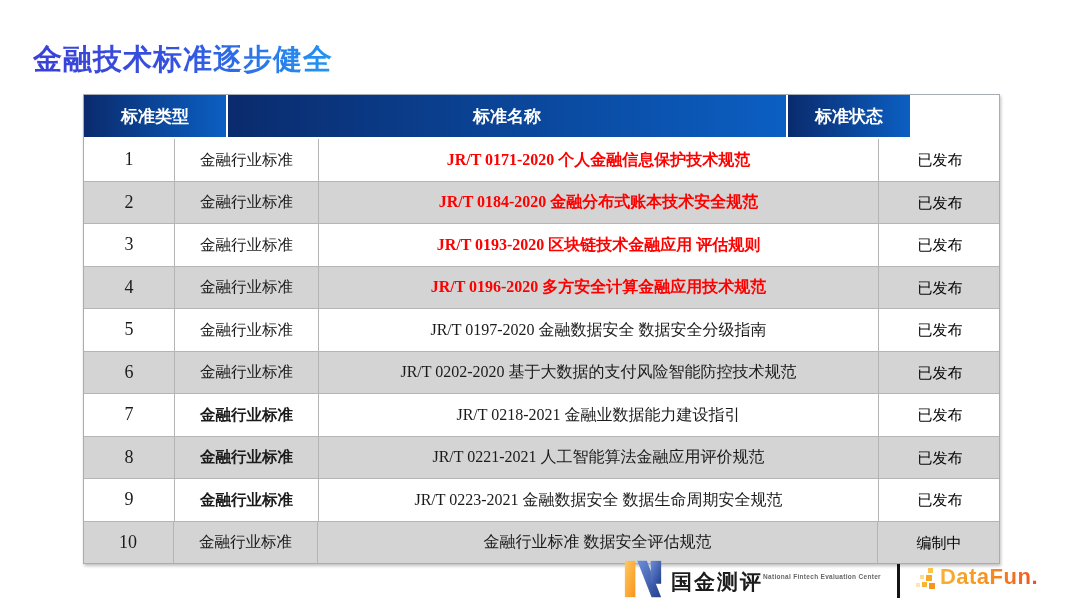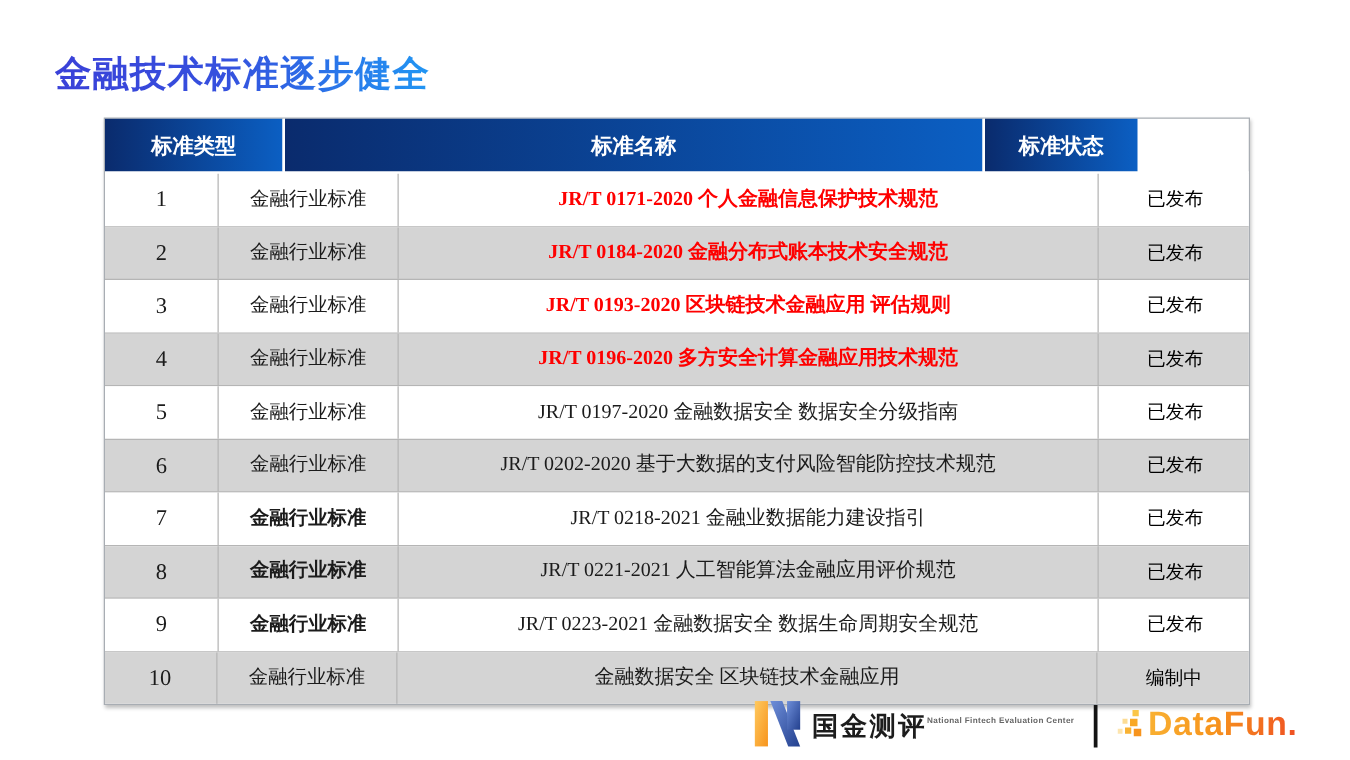--- a/index.html
+++ b/index.html
@@ -6,21 +6,21 @@
   body {
     width: 1080px; height: 608px;
     background: #ffffff;
     font-family: "Liberation Sans", "DejaVu Sans", sans-serif;
     overflow: hidden; position: relative;
   }
   .slide { position: absolute; inset: 0; }
 
   
   .title {
-    position: absolute; left: 44px; top: 40px;
+    position: absolute; left: 33px; top: 40px;
     font-size: 29px; font-weight: 700; letter-spacing: 1px;
     color: #3747d9;
   }
   @supports (-webkit-background-clip: text) {
     .title {
       background: linear-gradient(90deg, var(--title-start, #3a41d8) 0%, #3550de 45%, var(--title-end, #2196f3) 100%);
       -webkit-background-clip: text;
       background-clip: text;
       color: transparent;
     }
@@ -83,21 +83,21 @@
   .org-name {
     font-size: 21px; font-weight: 700; color: #1c1c1c; letter-spacing: 2px;
   }
   .org-sub {
     font-size: 6.5px; color: #666; margin-top: 3px; letter-spacing: 0.3px;
     font-weight: 700;
   }
   .logo-sep { width: 3px; height: 34px; background: #141414; margin: 0 6px; }
   .datafun { display: flex; align-items: flex-start; gap: 2px; }
   .df-text {
-    font-size: 27px; font-weight: 700; letter-spacing: 0.5px;
+    font-size: 22px; font-weight: 700; letter-spacing: 0.5px;
     font-family: "Liberation Sans", sans-serif;
     color: var(--datafun-orange, #f7941d);
   }
   @supports (-webkit-background-clip: text) {
     .df-text {
       background: linear-gradient(100deg, #f9b233 0%, #f7941d 45%, #ef4e23 100%);
       -webkit-background-clip: text;
       background-clip: text;
       color: transparent;
     }
@@ -167,21 +167,21 @@
     </div>
         <div class="tr">
       <div class="td c-no serif">9</div>
       <div class="td c-type bold">金融行业标准</div>
       <div class="td c-name serif">JR/T 0223-2021 金融数据安全 数据生命周期安全规范</div>
       <div class="td c-status">已发布</div>
     </div>
         <div class="tr alt">
       <div class="td c-no serif">10</div>
       <div class="td c-type">金融行业标准</div>
-      <div class="td c-name serif">金融数据安全 区块链技术金融应用</div>
+      <div class="td c-name serif">金融行业标准 数据安全评估规范</div>
       <div class="td c-status">编制中</div>
     </div>
       </div>
   </div>
 
   <div class="footer">
     <div class="org-logo">
       <span>
         <svg width="42" height="42" viewBox="0 0 44 44">
           <defs>

